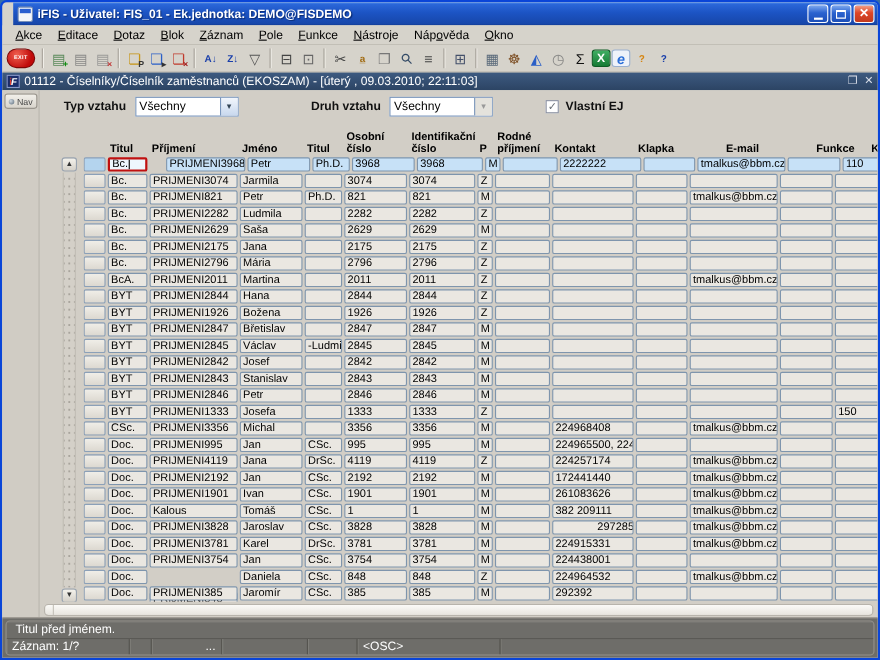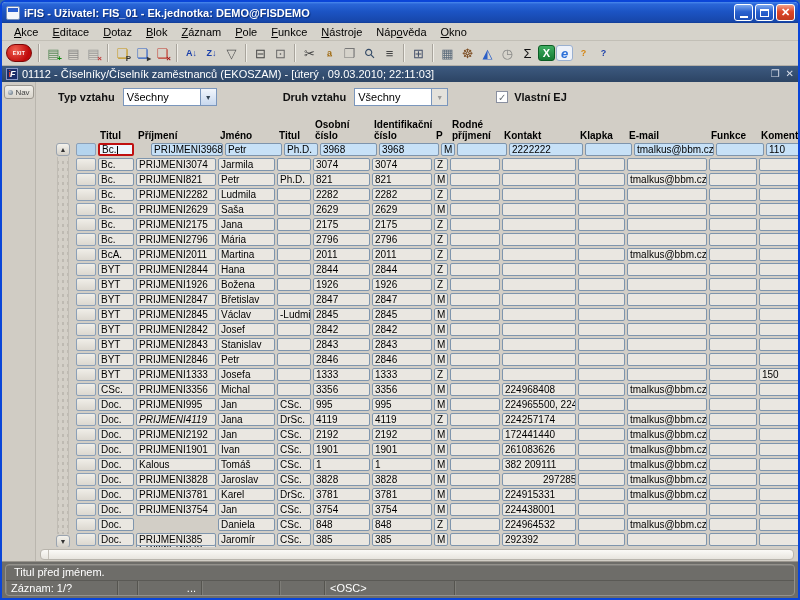--- a/index.html
+++ b/index.html
@@ -3,21 +3,21 @@
 <meta charset="utf-8">
 <style>
   * { box-sizing: border-box; margin: 0; padding: 0; }
   html,body { width:800px; height:600px; font-family:"Liberation Sans", sans-serif; }
   body { background:#3a6ea5; }
   .app { width:800px; height:600px; border:2px solid #0a45d8; border-radius:6px 6px 0 0; overflow:hidden;
          display:flex; flex-direction:column; background:#d6d3cb; }
 
   
   .titlebar { height:21px; background:linear-gradient(180deg,#4a8aee 0%,#2a66d8 10%,#1c54c4 45%,#1747ab 92%,#123c95 100%);
-              display:flex; align-items:center; padding:0 3px 0 4px; flex:0 0 auto; }
+              display:flex; align-items:center; padding:0 3px 0 4px; flex:0 0 auto;margin-left:10px; }
   .app-icon { width:14px; height:14px; background:#f4f6fa; border:1px solid #7890b8; border-radius:2px; margin-right:4px;
               position:relative; flex:0 0 auto; }
   .app-icon::after { content:""; position:absolute; left:1px; right:1px; top:1px; height:4px; background:#2a5fd0; }
   .title-text { color:#fff; font-size:11px; font-weight:bold; text-shadow:1px 1px 1px #0a2a70; flex:1;
                 white-space:nowrap; overflow:hidden; }
   .winbtns { display:flex; gap:2px; }
   .wbtn { width:19px; height:17px; border-radius:3px; border:1px solid #fff; display:flex; align-items:center; justify-content:center;
           background:linear-gradient(180deg,#7da8ee,#2a62cf 45%,#1c4fb8); position:relative; }
   .wbtn.close { background:linear-gradient(180deg,#f0a088,#dd4527 45%,#c23a1e); }
   .wbtn .minbar { width:8px; height:2px; background:#fff; margin-top:8px; }
@@ -290,21 +290,21 @@
               <div class="hcell" style="width: 34px;">Titul</div>
               <div class="hcell" style="width: 57px;">Osobní
 číslo</div>
               <div class="hcell" style="width: 60px;">Identifikační
 číslo</div>
               <div class="hcell" style="width: 14px;">P</div>
               <div class="hcell" style="width: 50px;">Rodné
 příjmení</div>
               <div class="hcell" style="width: 74px;">Kontakt</div>
               <div class="hcell" style="width: 47px;">Klapka</div>
-              <div class="hcell" style="width: 80px;">E-mail</div>
+              <div class="hcell" style="width: 80px; margin-left: 31px;">E-mail</div>
               <div class="hcell" style="width: 48px;">Funkce</div>
               <div class="hcell" style="width: 56px;">Komentář</div>
             </div>
           <div class="rows">
               <div class="trow">
                 <div class="selcell cur"></div>
                 <div class="tcell selrow focus" style="width: 36px;">Bc.<span class="caret"></span></div>
                 <div class="tcell selrow" style="width: 72px; margin-left: 15px;">PRIJMENI3968</div>
                 <div class="tcell selrow" style="width: 57px;">Petr</div>
                 <div class="tcell selrow" style="width: 34px;">Ph.D.</div>
@@ -586,21 +586,21 @@
                 <div class="tcell" style="width: 50px;"></div>
                 <div class="tcell" style="width: 74px;">224965500, 224965</div>
                 <div class="tcell" style="width: 47px;"></div>
                 <div class="tcell" style="width: 80px;"></div>
                 <div class="tcell" style="width: 48px;"></div>
                 <div class="tcell" style="width: 56px;"></div>
               </div>
               <div class="trow">
                 <div class="selcell"></div>
                 <div class="tcell" style="width: 36px;">Doc.</div>
-                <div class="tcell" style="width: 80px; font-style: italic;">PRIJMENI4119</div>
+                <div class="tcell" style="width: 80px;">PRIJMENI4119</div>
                 <div class="tcell" style="width: 57px;">Jana</div>
                 <div class="tcell" style="width: 34px;">DrSc.</div>
                 <div class="tcell" style="width: 57px;">4119</div>
                 <div class="tcell" style="width: 60px;">4119</div>
                 <div class="tcell" style="width: 14px;">Z</div>
                 <div class="tcell" style="width: 50px;"></div>
                 <div class="tcell" style="width: 74px;">224257174</div>
                 <div class="tcell" style="width: 47px;"></div>
                 <div class="tcell" style="width: 80px;">tmalkus@bbm.cz</div>
                 <div class="tcell" style="width: 48px;"></div>

